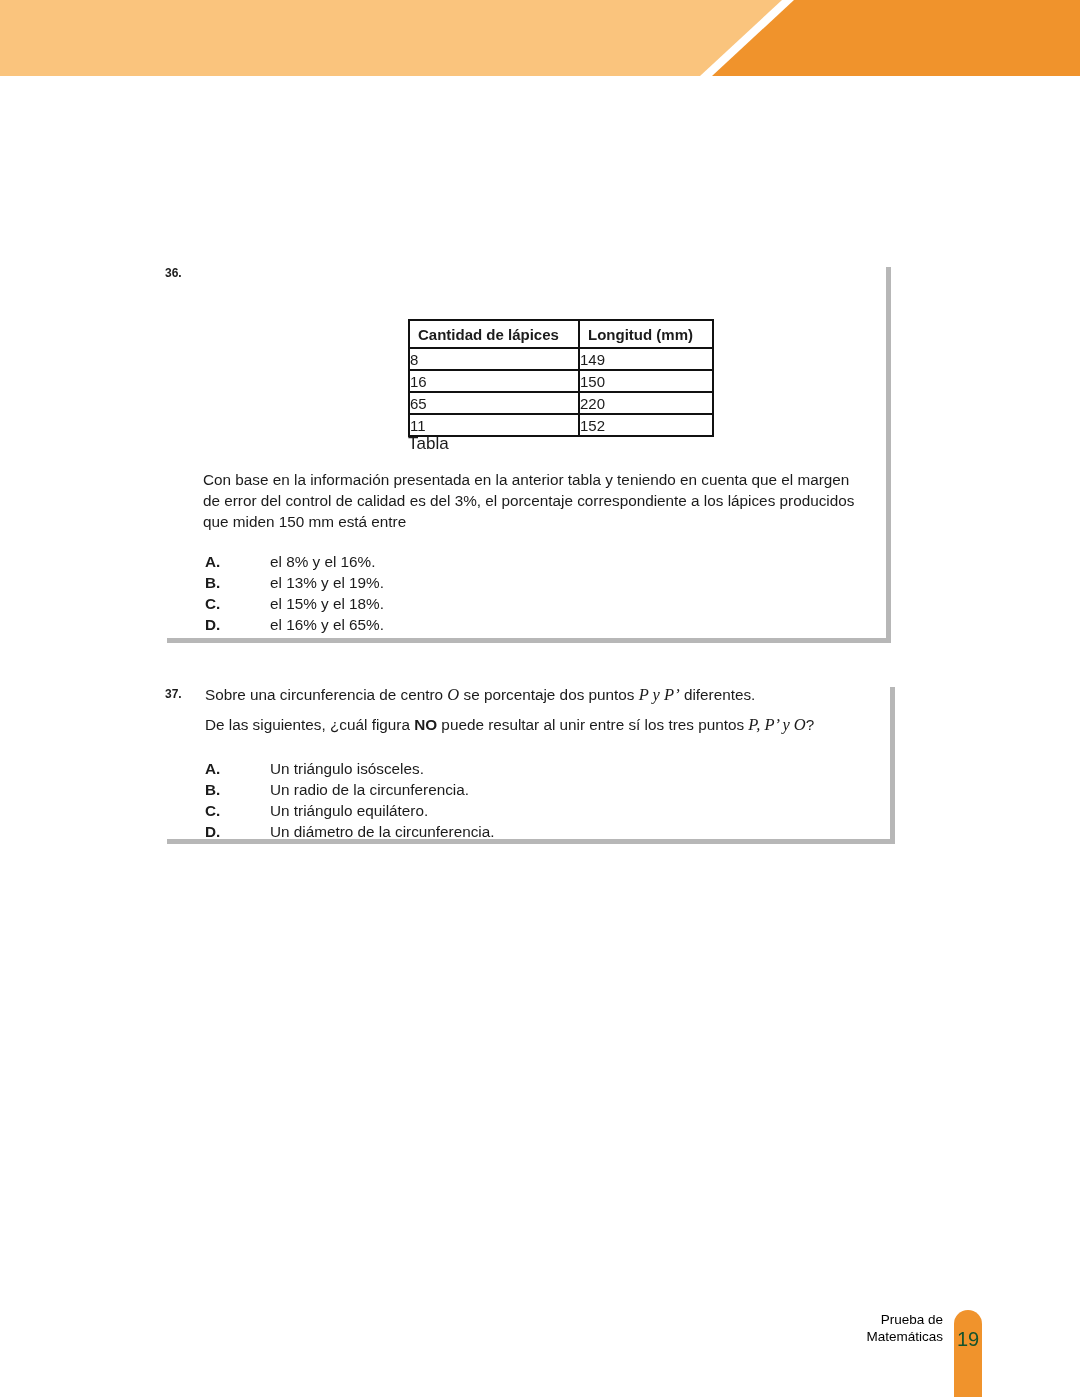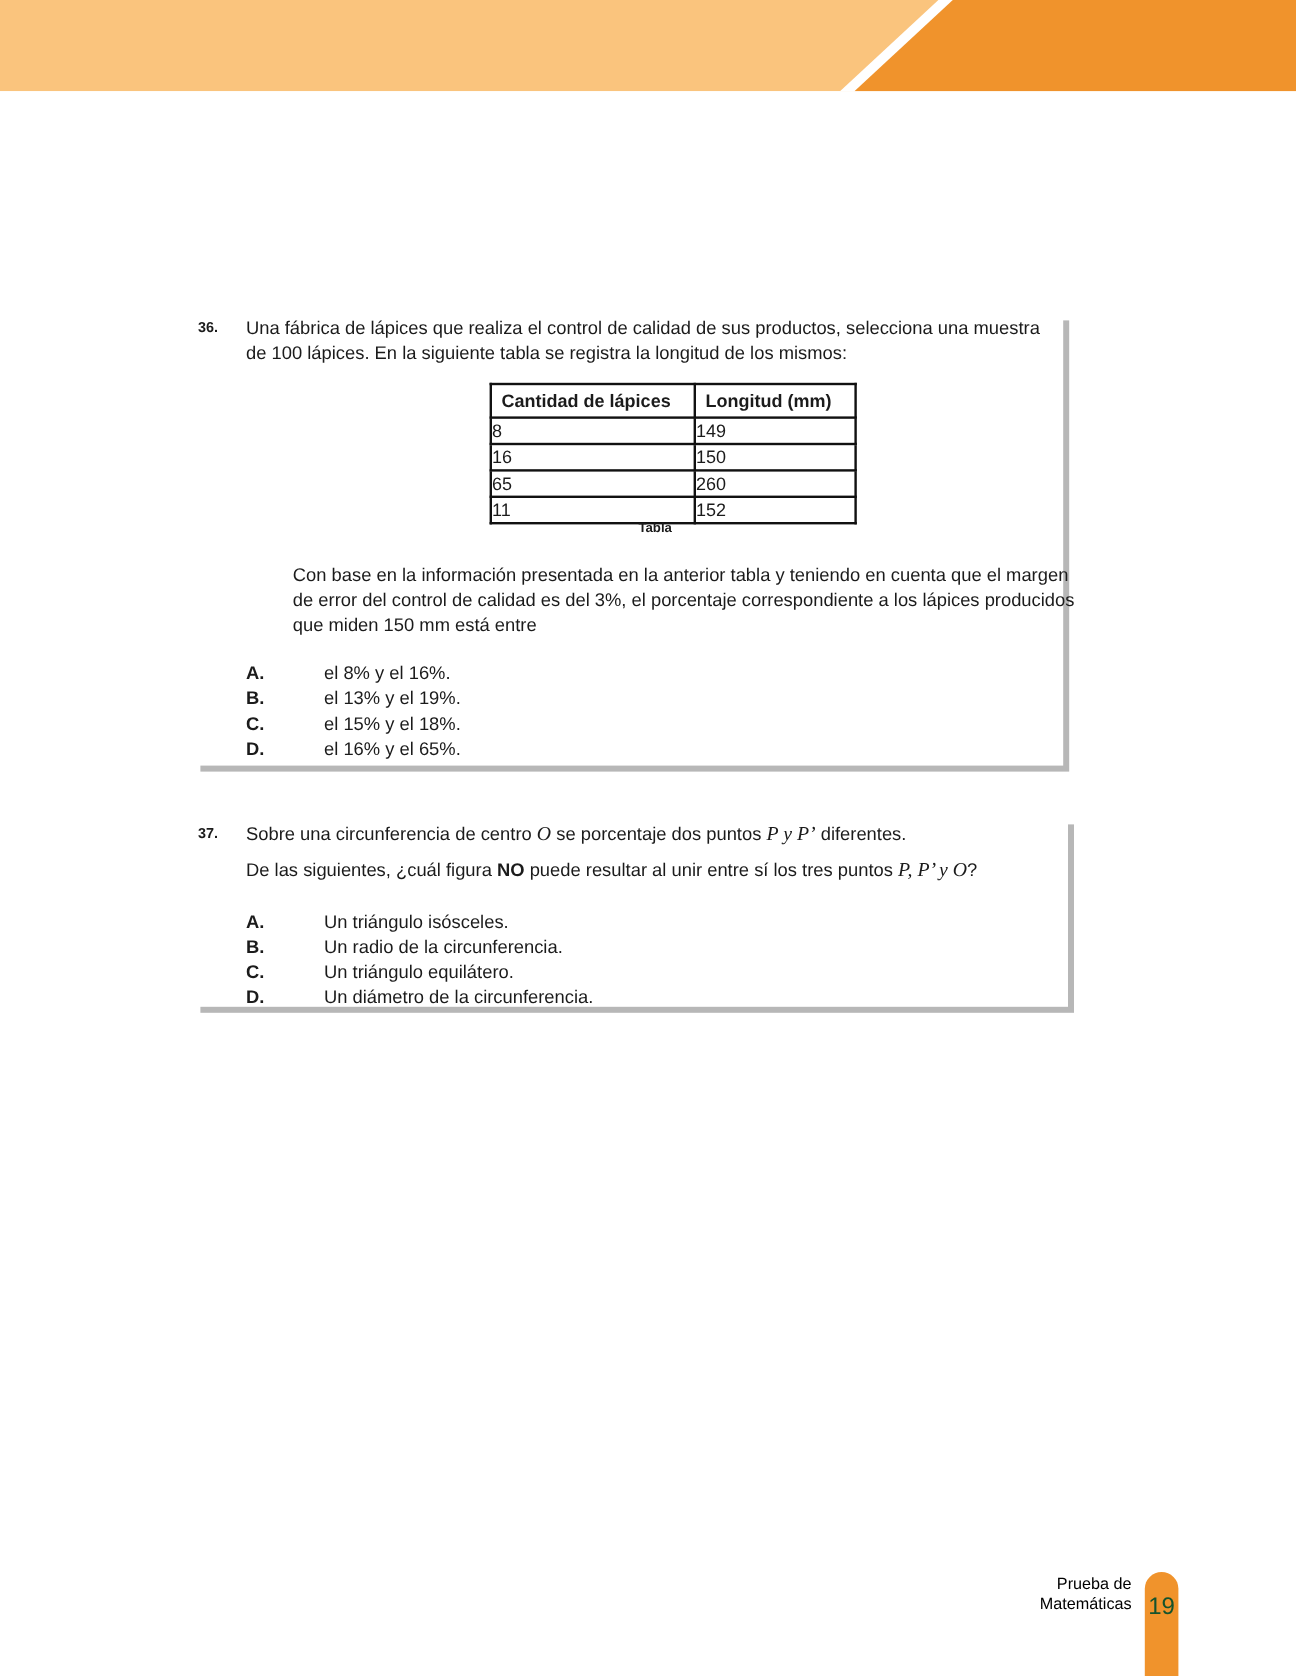--- a/index.html
+++ b/index.html
@@ -41,23 +41,23 @@
     height:20px;
   }
   table.data td{
     border:2px solid #111111;
     padding:1px 0;
     height:18px;
   }
   .col-qty{width:152px;}
   .col-len{width:116px;}
   .tbl-caption{
-    font-weight:bold;
-    font-size:11px;
-    text-align:center;
+    font-weight:normal;
+    font-size:17px;
+    text-align:left;
   }
   
   .footer-label{
     position:absolute;
     right:137px;top:1311px;
     text-align:right;
     font-size:13.5px;
     line-height:17px;
   }
   .page-tab{
@@ -83,55 +83,51 @@
   <svg class="header-band" width="1080" height="76" viewBox="0 0 1080 76" aria-hidden="true">
     <rect x="0" y="0" width="1080" height="76" fill="#fac47d"></rect>
     <polygon points="782,0 1080,0 1080,76 700,76" fill="#ffffff"></polygon>
     <polygon points="794,0 1080,0 1080,76 712,76" fill="#f0932c"></polygon>
   </svg>
 
   <div class="qblock" style="left:162px;top:262px;width:724px;height:376px;">
 
     <div class="abs qnum" style="left:3px;top:1px;">36.</div>
 
-    <div class="abs qtext" style="left:43px;top:1px;">
-      <div>Una fábrica de lápices que realiza el control de calidad de sus productos, selecciona una muestra</div>
-      <div>de 100 lápices. En la siguiente tabla se registra la longitud de los mismos:</div>
-    </div>
 
     <table class="data abs" style="left:246px;top:57px;">
       <thead>
         <tr>
           <th class="col-qty">Cantidad de lápices</th>
           <th class="col-len">Longitud (mm)</th>
         </tr>
       </thead>
       <tbody>
         <tr>
           <td>8</td>
           <td>149</td>
         </tr>
         <tr>
           <td>16</td>
           <td>150</td>
         </tr>
         <tr>
           <td>65</td>
-          <td>260</td>
+          <td>220</td>
         </tr>
         <tr>
           <td>11</td>
           <td>152</td>
         </tr>
       </tbody>
     </table>
 
     <div class="abs tbl-caption" style="left:246px;top:172px;width:276px;">Tabla</div>
 
-    <div class="abs qtext" style="left:41px;top:207px;margin-left:41px;">
+    <div class="abs qtext" style="left:41px;top:207px;">
       <div>Con base en la información presentada en la anterior tabla y teniendo en cuenta que el margen</div>
       <div>de error del control de calidad es del 3%, el porcentaje correspondiente a los lápices producidos</div>
       <div>que miden 150 mm está entre</div>
     </div>
 
     <div class="abs opts" style="left:43px;top:289px;">
       <div class="opt">
         <span class="opt-letter">A.</span>
         <span class="opt-text">el 8% y el 16%.</span>
       </div>

